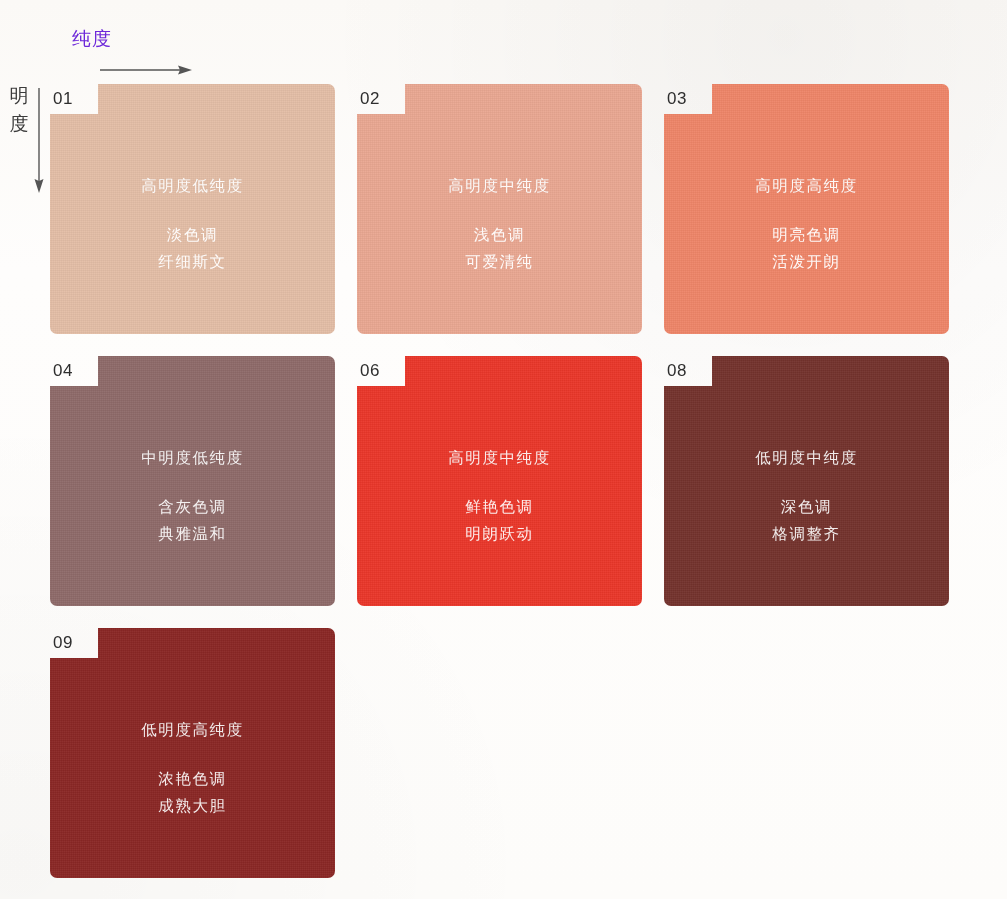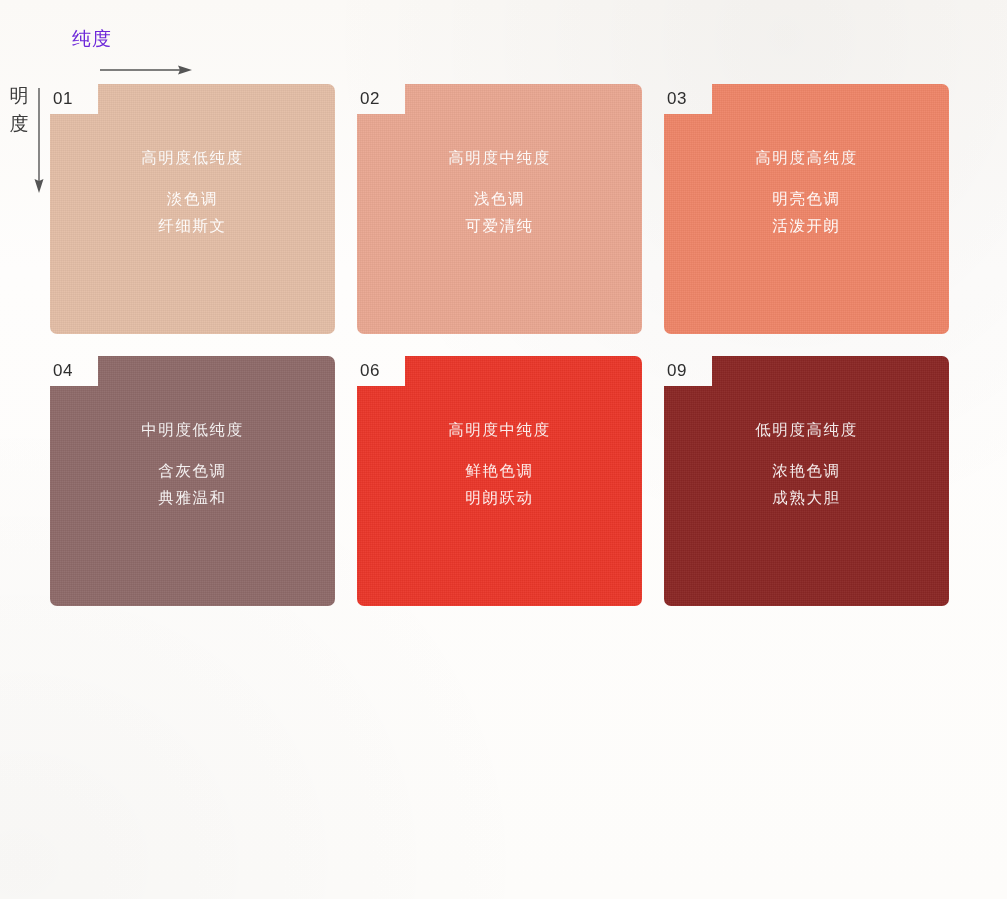--- a/index.html
+++ b/index.html
@@ -119,32 +119,32 @@
 
   .swatch-text {
     position: absolute;
     left: 0;
     right: 0;
     top: 0;
     bottom: 0;
     display: flex;
     flex-direction: column;
     align-items: center;
-    padding-top: 64px;
+    padding-top: 92px;
     box-sizing: border-box;
     pointer-events: none;
   }
   .tone-title {
     font-size: 15.5px;
     letter-spacing: 1.6px;
     color: rgba(255,255,255,0.90);
     text-shadow: 0 0 1px rgba(0,0,0,0.06);
   }
   .tone-sub {
-    margin-top: 20px;
+    margin-top: 28px;
     font-size: 15.5px;
     letter-spacing: 1.6px;
     color: rgba(255,255,255,0.90);
   }
   .tone-mood {
     margin-top: 6px;
     font-size: 15.5px;
     letter-spacing: 1.6px;
     color: rgba(255,255,255,0.90);
   }
@@ -231,20 +231,29 @@
       <div class="swatch" style="background-color: rgb(234, 54, 41);"></div>
       <div class="swatch-index">06</div>
       <div class="swatch-text">
         <div class="tone-title">高明度中纯度</div>
         <div class="tone-sub">鲜艳色调</div>
         <div class="tone-mood">明朗跃动</div>
       </div>
     </div>
 
 
+    <div class="cell" data-tone-weight="dark">
+      <div class="swatch" style="background-color: rgb(115, 50, 44);"></div>
+      <div class="swatch-index">08</div>
+      <div class="swatch-text">
+        <div class="tone-title">低明度中纯度</div>
+        <div class="tone-sub">深色调</div>
+        <div class="tone-mood">格调整齐</div>
+      </div>
+    </div>
 
     <div class="cell" data-tone-weight="dark">
       <div class="swatch" style="background-color: rgb(138, 38, 36);"></div>
       <div class="swatch-index">09</div>
       <div class="swatch-text">
         <div class="tone-title">低明度高纯度</div>
         <div class="tone-sub">浓艳色调</div>
         <div class="tone-mood">成熟大胆</div>
       </div>
     </div>

